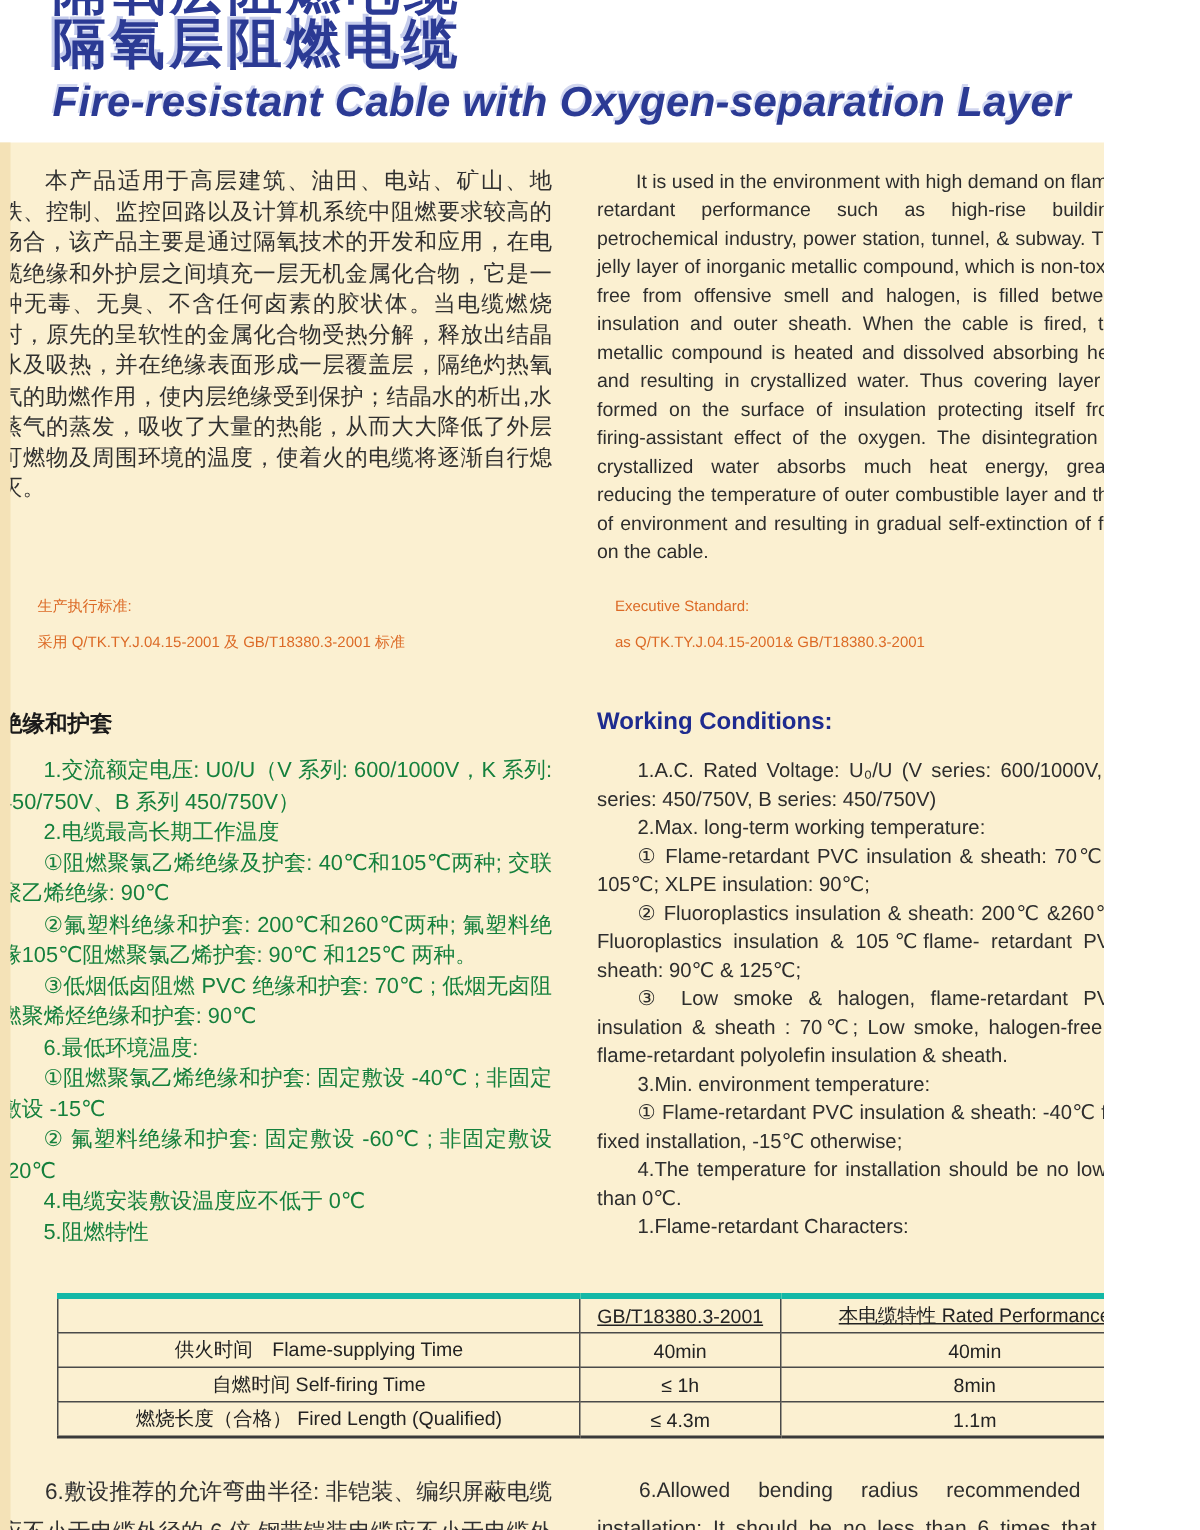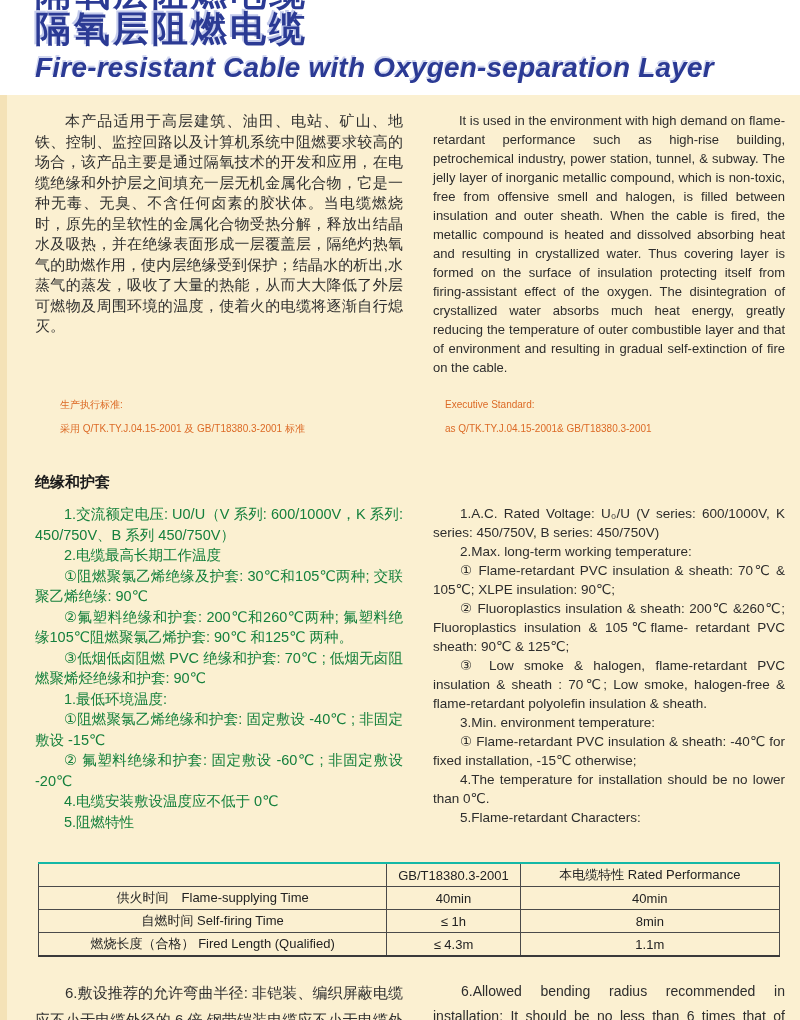--- a/index.html
+++ b/index.html
@@ -4,21 +4,21 @@
 <style>
   * { box-sizing: border-box; }
   html, body { margin: 0; padding: 0; }
   body {
     width: 800px; height: 1020px;
     background: #ffffff;
     font-family: "Liberation Sans", "DejaVu Sans", sans-serif;
     overflow: hidden;
     position: relative;
   }
-  .page { width: 800px; height: 1020px; overflow: hidden; position: relative; }
+  .page { width: 736px; height: 1020px; overflow: hidden; position: relative; }
 
   
   .header { position: relative; height: 95px; background: #ffffff; overflow: hidden; }
   .ghost-title {
     position: absolute; top: -31px; left: 35px;
     font-size: 36px; font-weight: bold; letter-spacing: 3px;
     color: #2b3a94; white-space: nowrap;
   }
   .title-zh {
     position: absolute; top: 5px; left: 35px; margin: 0;
@@ -44,21 +44,20 @@
   }
   .edge-strip {
     position: absolute; left: 0; top: 0; bottom: 0; width: 7px;
     background: #f4e2b7;
   }
 
   .cols {
     display: grid;
     grid-template-columns: 368px 352px;
     column-gap: 30px;
-    padding-left: 35px;
   }
 
   
   .intro p { margin: 0; text-align: justify; }
   .intro .zh { font-size: 15px; line-height: 20.5px; color: #303030; text-indent: 2em; }
   .intro .en { font-size: 13px; line-height: 19px; color: #2d2d2d; text-indent: 2em; }
 
   
   .standards { margin-top: 16px; color: #dc6a26; font-size: 10px; line-height: 24px; }
   .standards .zh-std { padding-left: 25px; }
@@ -83,21 +82,21 @@
     margin: 30px 0 0 38px;
   }
   table.perf th, table.perf td {
     border: 1px solid #4a4a4a;
     font-weight: normal;
     font-size: 13px;
     color: #222222;
     padding: 2px 8px;
     height: 20px;
   }
-  table.perf thead th { border-top: 2px solid #14b8a6; }
+  table.perf thead th { border-top: 4px solid #14b8a6; text-decoration: underline; }
   table.perf tbody tr:last-child td { border-bottom: 2px solid #3a3a3a; }
   .cell-label { text-align: center; }
   .cell-val { text-align: center; }
 
   
   .bottom { margin-top: 22px; }
   .bottom p { margin: 0; text-indent: 2em; text-align: justify; }
   .bottom .zh { font-size: 15px; line-height: 27px; color: #303030; }
   .bottom .en { font-size: 14px; line-height: 25px; color: #2d2d2d; }
 </style>
@@ -126,45 +125,46 @@
         <div>采用 Q/TK.TY.J.04.15-2001 及 GB/T18380.3-2001 标准</div>
       </div>
       <div class="en-std">
         <div>Executive Standard:</div>
         <div>as Q/TK.TY.J.04.15-2001&amp; GB/T18380.3-2001</div>
       </div>
     </section>
 
     <section class="cols headings">
       <h3 class="zh-head">绝缘和护套</h3>
+      <h3 class="en-head">Working Conditions:</h3>
     </section>
 
     <section class="cols lists">
       <div class="list zh">
         <p>1.交流额定电压: U0/U（V 系列: 600/1000V，K 系列: 450/750V、B 系列 450/750V）</p>
         <p>2.电缆最高长期工作温度</p>
-        <p>①阻燃聚氯乙烯绝缘及护套: 30℃和105℃两种; 交联聚乙烯绝缘: 90℃</p>
+        <p>①阻燃聚氯乙烯绝缘及护套: 40℃和105℃两种; 交联聚乙烯绝缘: 90℃</p>
         <p>②氟塑料绝缘和护套: 200℃和260℃两种; 氟塑料绝缘105℃阻燃聚氯乙烯护套: 90℃ 和125℃ 两种。</p>
         <p>③低烟低卤阻燃 PVC 绝缘和护套: 70℃ ; 低烟无卤阻燃聚烯烃绝缘和护套: 90℃</p>
-        <p>1.最低环境温度:</p>
+        <p>6.最低环境温度:</p>
         <p>①阻燃聚氯乙烯绝缘和护套: 固定敷设 -40℃ ; 非固定敷设 -15℃</p>
         <p>② 氟塑料绝缘和护套: 固定敷设 -60℃ ; 非固定敷设 -20℃</p>
         <p>4.电缆安装敷设温度应不低于 0℃</p>
         <p>5.阻燃特性</p>
       </div>
       <div class="list en">
         <p>1.A.C. Rated Voltage: U₀/U (V series: 600/1000V, K series: 450/750V, B series: 450/750V)</p>
         <p>2.Max. long-term working temperature:</p>
         <p>① Flame-retardant PVC insulation &amp; sheath: 70℃ &amp; 105℃; XLPE insulation: 90℃;</p>
         <p>② Fluoroplastics insulation &amp; sheath: 200℃ &amp;260℃; Fluoroplastics insulation &amp; 105℃flame- retardant PVC sheath: 90℃ &amp; 125℃;</p>
         <p>③ Low smoke &amp; halogen, flame-retardant PVC insulation &amp; sheath : 70℃; Low smoke, halogen-free &amp; flame-retardant polyolefin insulation &amp; sheath.</p>
         <p>3.Min. environment temperature:</p>
         <p>① Flame-retardant PVC insulation &amp; sheath: -40℃ for fixed installation,  -15℃ otherwise;</p>
         <p>4.The temperature for installation should be no lower than 0℃.</p>
-        <p>5.Flame-retardant Characters:</p>
+        <p>1.Flame-retardant Characters:</p>
       </div>
     </section>
 
     <table class="perf">
       <colgroup>
         <col style="width:47%">
           <col style="width:18%">
           <col style="width:35%">
       </colgroup>
       <thead>

